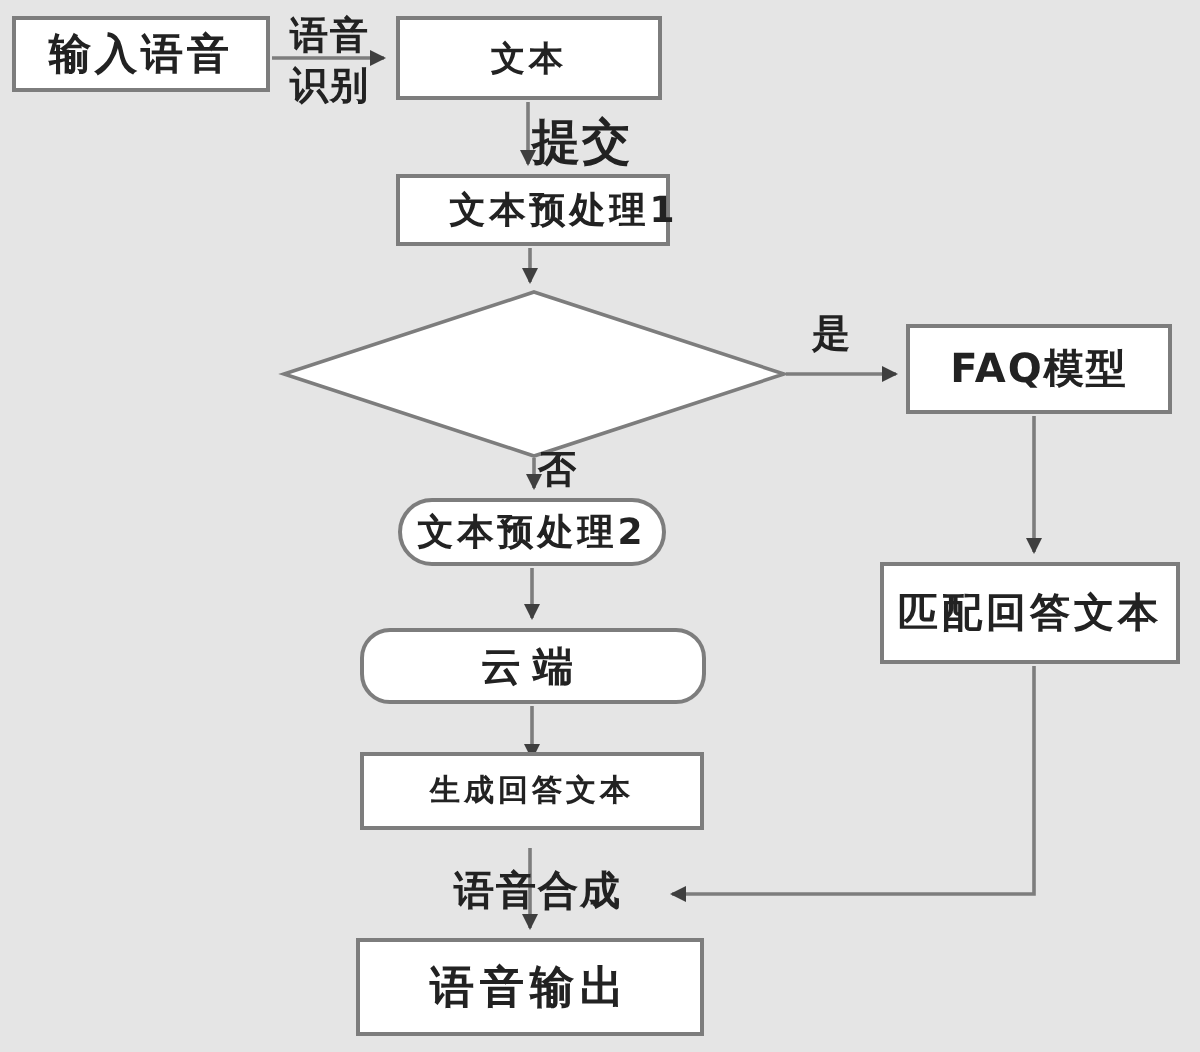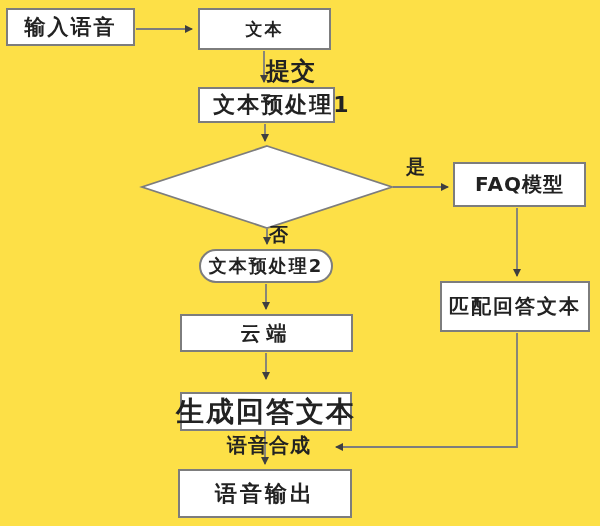--- a/index.html
+++ b/index.html
@@ -4,21 +4,21 @@
 <style>
   html, body {
     margin: 0;
     padding: 0;
     background: #ffffff;
   }
   .stage {
     position: relative;
     width: 600px;
     height: 526px;
-    background: #fde047;
+    background: #e5e5e5;
     font-family: "DejaVu Sans", "Liberation Sans", sans-serif;
     color: #222222;
     overflow: hidden;
   }
   svg.wires {
     position: absolute;
     left: 0; top: 0;
     width: 600px; height: 526px;
   }
   .node {
@@ -48,26 +48,26 @@
     align-items: center;
     justify-content: center;
     font-weight: 600;
     font-size: 20px;
     letter-spacing: 2px;
   }
 
   
   #n-input      { left: 6px;   top: 8px;   width: 129px; height: 38px; font-size: 21px; }
   #n-text       { left: 198px; top: 8px;   width: 133px; height: 42px; font-size: 17px; }
-  #n-pre1       { left: 198px; top: 87px;  width: 137px; height: 36px; font-size: 22px; padding-left: 31px; }
+  #n-pre1       { left: 198px; top: 87px;  width: 137px; height: 36px; font-size: 18px; padding-left: 31px; }
   #n-faq        { left: 453px; top: 162px; width: 133px; height: 45px; font-size: 20px; letter-spacing: 1px; }
   #n-match      { left: 440px; top: 281px; width: 150px; height: 51px; font-size: 20px; }
   #n-pre2       { left: 199px; top: 249px; width: 134px; height: 34px; font-size: 18px; border-radius: 17px; }
-  #n-cloud      { left: 180px; top: 314px; width: 173px; height: 38px; font-size: 20px; letter-spacing: 6px; }
-  #n-generate   { left: 180px; top: 392px; width: 172px; height: 39px; font-size: 28px; }
+  #n-cloud      { left: 180px; top: 314px; width: 173px; height: 38px; font-size: 20px; letter-spacing: 6px; border-radius: 15px; }
+  #n-generate   { left: 180px; top: 376px; width: 172px; height: 39px; font-size: 15px; }
   #n-output     { left: 178px; top: 469px; width: 174px; height: 49px; font-size: 22px; letter-spacing: 3px; font-family: Liberation Mono, monospace; }
 
   
   #l-asr    { left: 141px; top: 6px; width: 48px; text-align: center; font-size: 19px; line-height: 25px; }
   #l-submit { left: 266px; top: 55px;  font-size: 24px; }
   #l-yes    { left: 406px; top: 154px; font-size: 19px; }
   #l-no     { left: 269px; top: 222px; font-size: 19px; }
   #l-tts    { left: 227px; top: 432px; font-size: 20px; }
 </style>
 </head>
@@ -110,20 +110,24 @@
   <div class="node" id="n-match">匹配回答文本</div>
 
   <div class="node" id="n-pre2">文本预处理2</div>
 
   <div class="node" id="n-cloud">云端</div>
 
   <div class="node" id="n-generate">生成回答文本</div>
 
   <div class="node" id="n-output">语音输出</div>
 
+  <div class="edge-label" id="l-asr">
+    <div>语音</div>
+    <div>识别</div>
+  </div>
 
   <div class="edge-label" id="l-submit">提交</div>
 
   <div class="edge-label" id="l-yes">是</div>
 
   <div class="edge-label" id="l-no">否</div>
 
   <div class="edge-label" id="l-tts">语音合成</div>
 
 </div>

